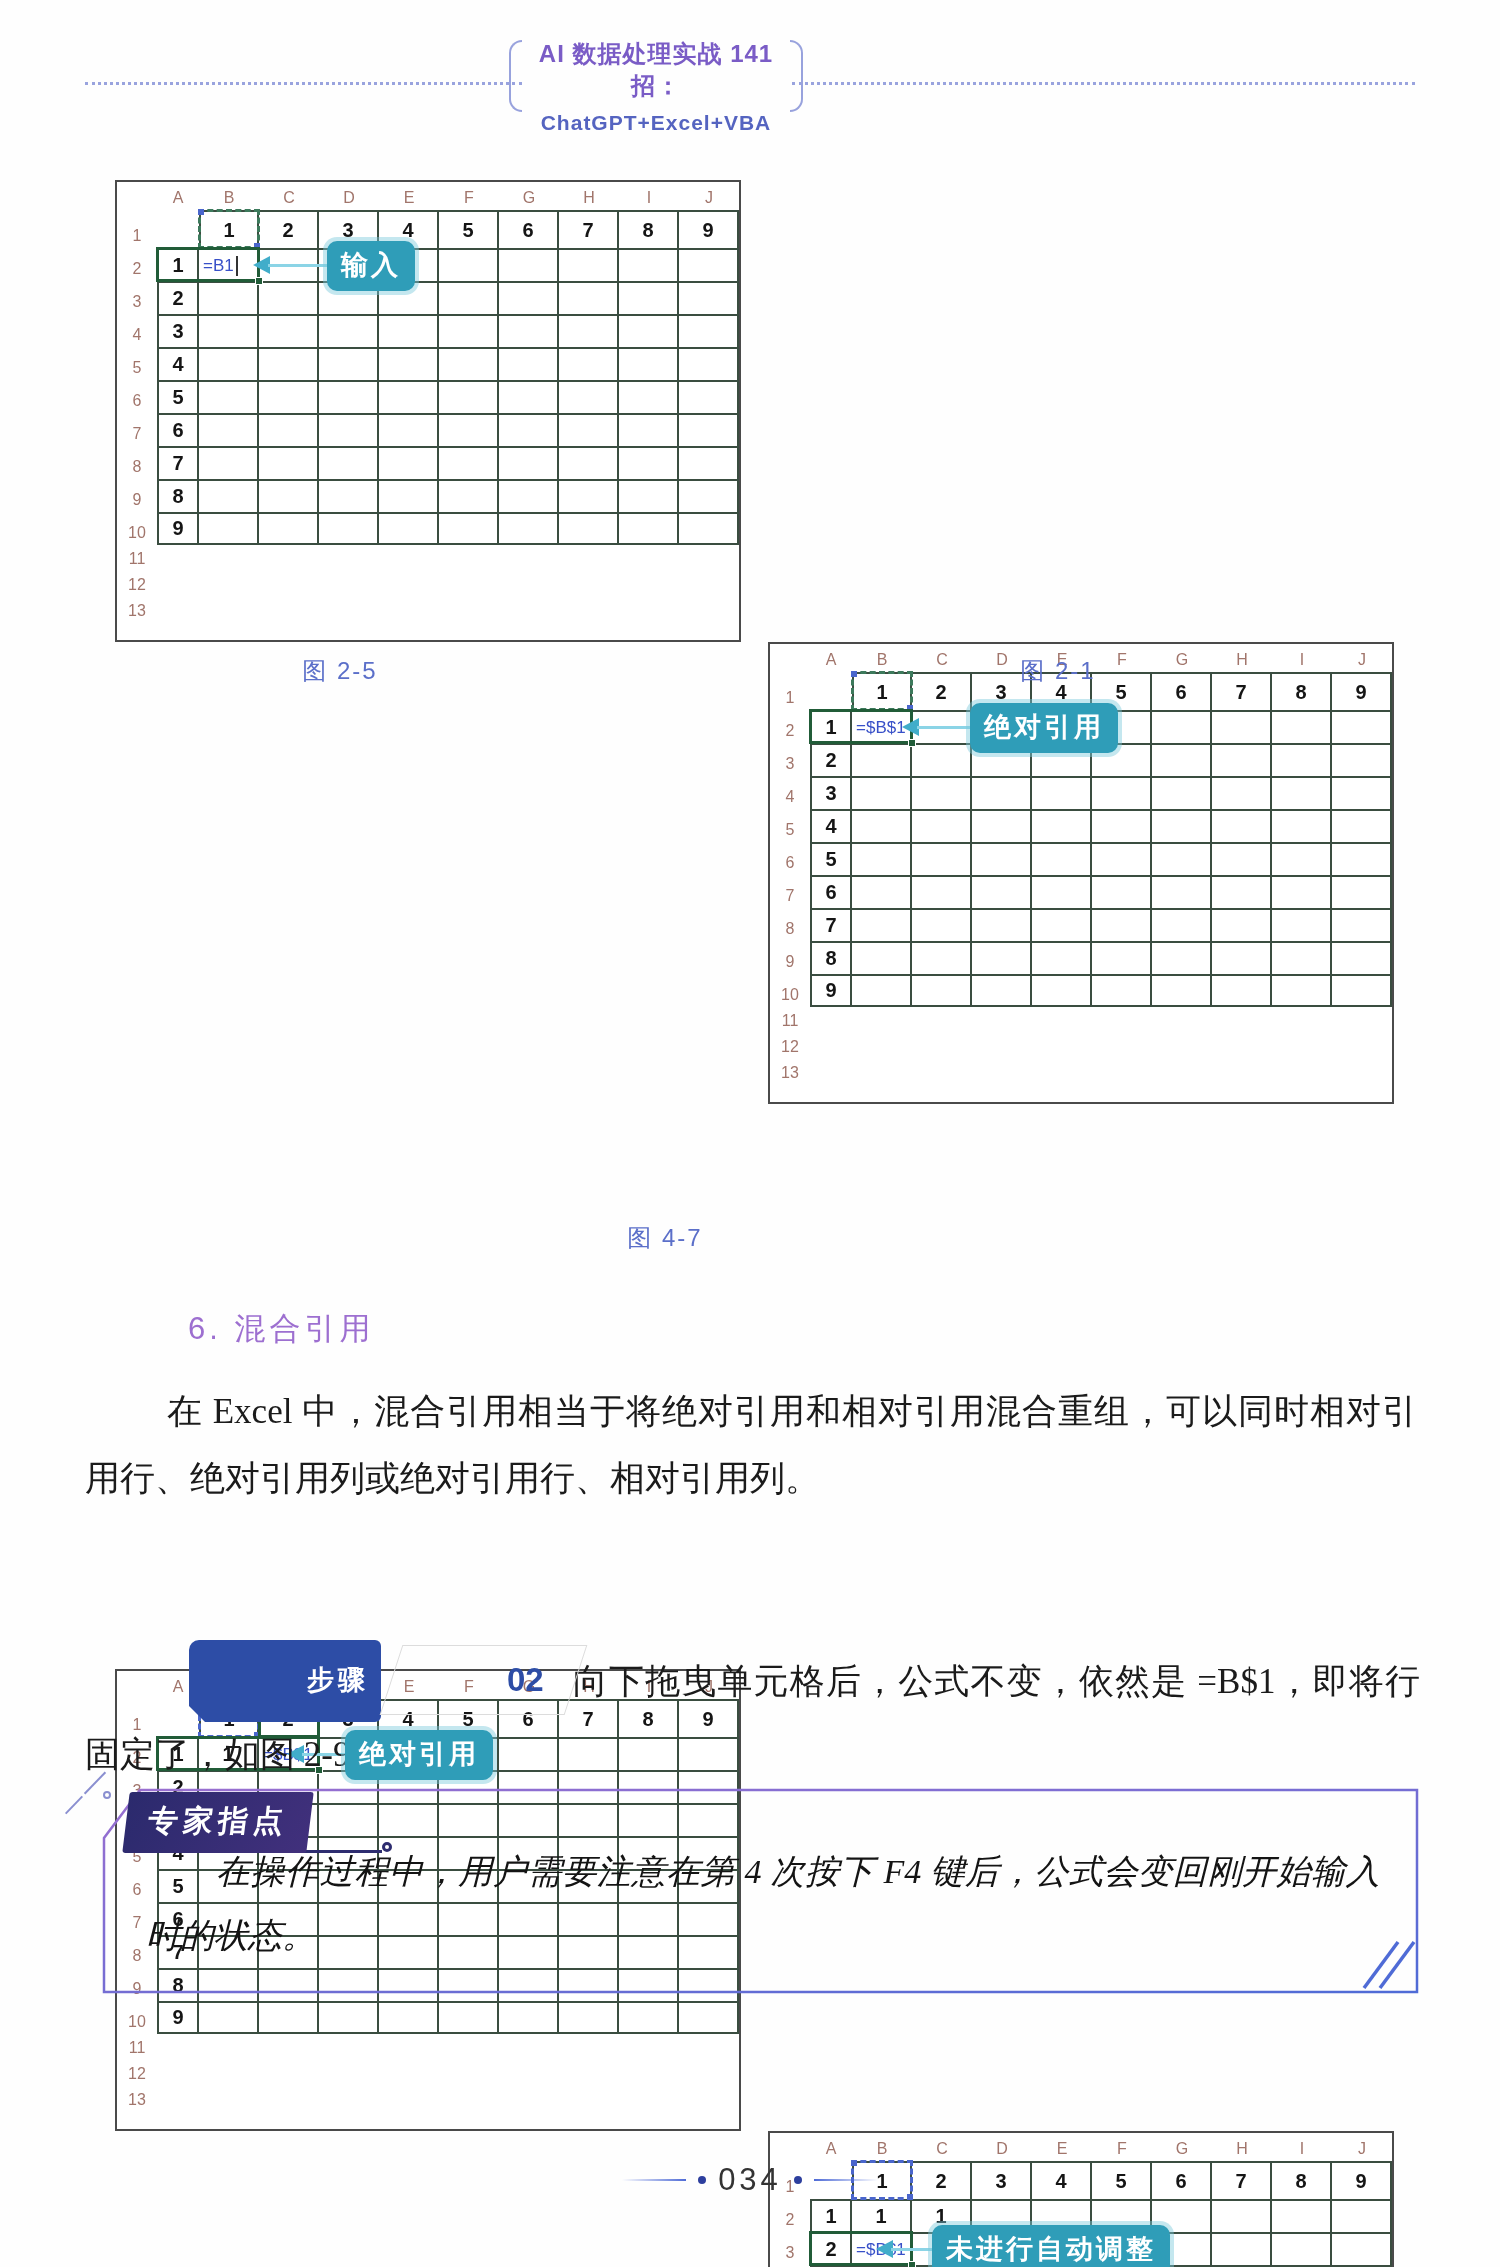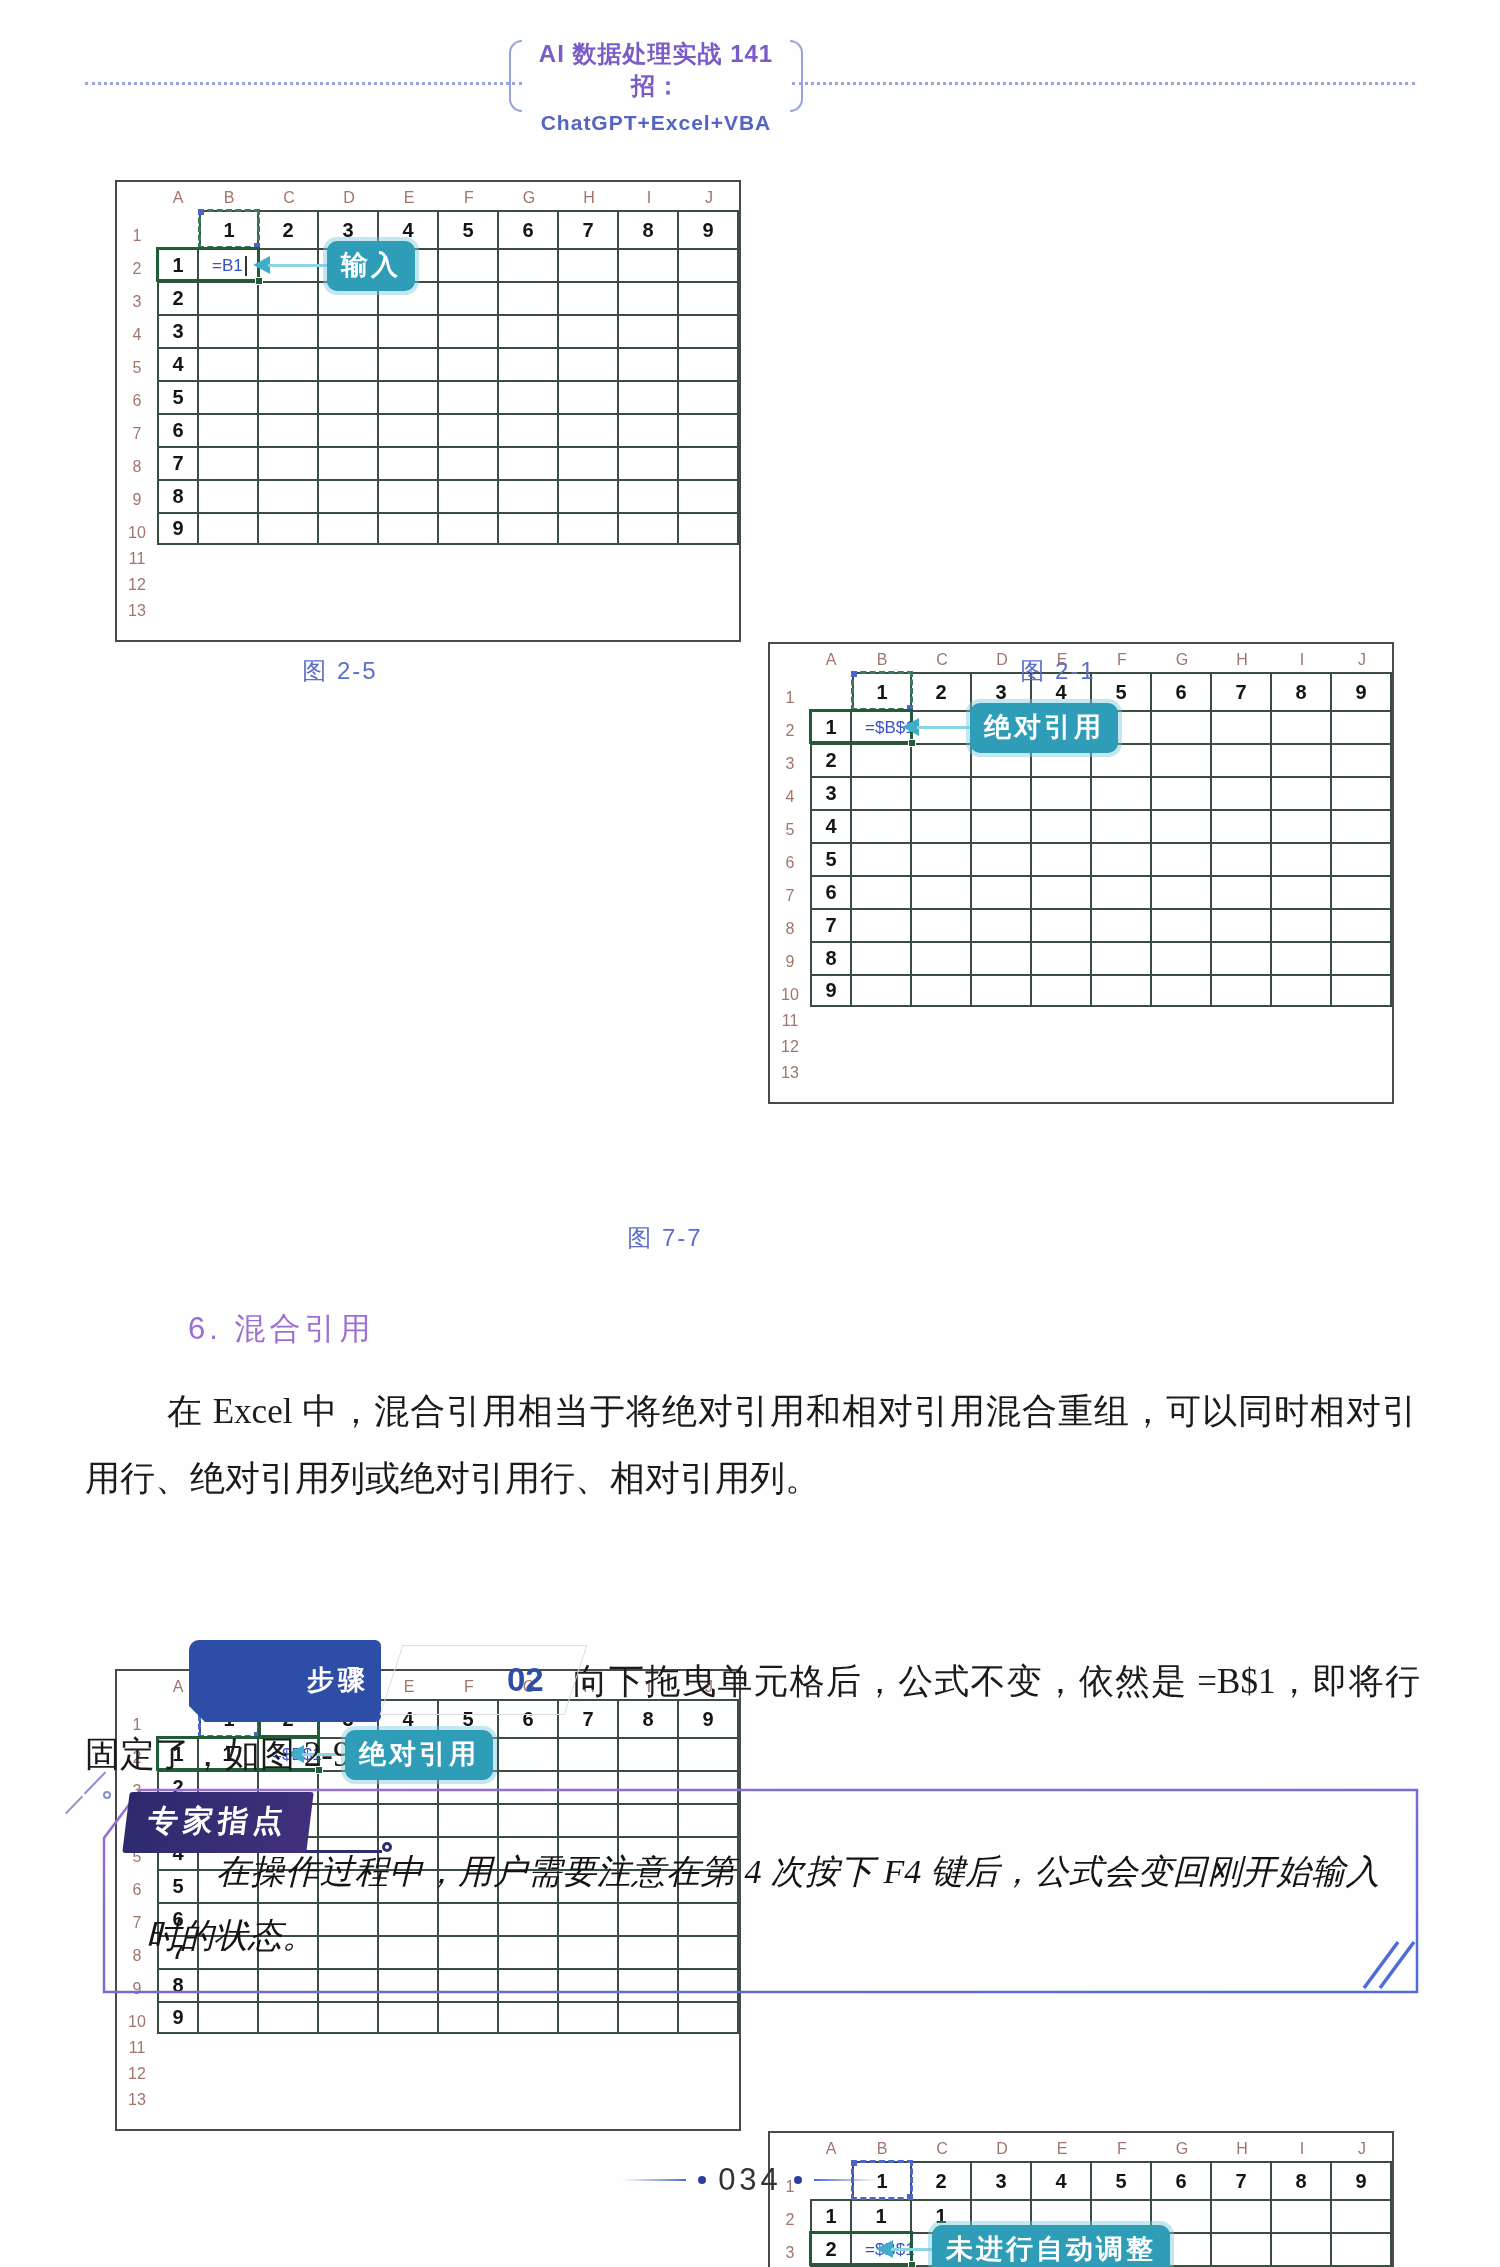--- a/index.html
+++ b/index.html
@@ -32,21 +32,21 @@
   .fx-row { display:flex; }
   .fx-gut { flex:none; }
   .fx-lab { display:flex; align-items:flex-end; justify-content:center; color:#a1756b;
             font-size:16px; line-height:1; padding-bottom:4px; }
   .fx-cell { flex:none; display:flex; align-items:center; justify-content:center;
              font-size:20px; color:#151515; overflow:visible; }
   .fx-cell.bd { border-top:2px solid #3a4d40; border-right:2px solid #3a4d40; }
   .fx-cell.bl { border-left:2px solid #3a4d40; }
   .fx-cell.bb { border-bottom:2px solid #3a4d40; }
   .fx-cell.bold { font-weight:bold; }
-  .fx-fcell { justify-content:flex-start; padding-left:13px; }
+  .fx-fcell { justify-content:flex-start; padding-left:4px; }
   .fx-formula { color:#3850c8; font-size:17px; letter-spacing:0; white-space:nowrap; }
   .fx-cursor { width:2px; height:20px; background:#333; margin-left:2px; }
   .fx-ref { position:absolute; border:3px dashed #3d7a5c; }
   .fx-ref.blue { border-color:#4a66cc; }
   .fx-ref::before { content:""; position:absolute; left:-3px; top:-3px; width:6px; height:6px; background:#4a66cc; }
   .fx-ref::after  { content:""; position:absolute; right:-3px; bottom:-3px; width:6px; height:6px; background:#4a66cc; }
   .fx-sel { position:absolute; border:3px solid #215c38; }
   .fx-greenbox { position:absolute; border:3px solid #215c38; }
   .fx-handle { position:absolute; width:8px; height:8px; background:#215c38; border:1px solid #fff; }
   .fx-arrowline { position:absolute; height:3px; background:#8bd4e6; }
@@ -684,21 +684,21 @@
       <div class="fx-ref blue" style="left: 81px; top: 27px; width: 62px; height: 40px;"></div>
       <div class="fx-sel" style="left: 39px; top: 98px; width: 104px; height: 35px;"></div>
       <div class="fx-handle" style="left: 138px; top: 128px;"></div>
       <div class="fx-arrowhead" style="left: 106px; top: 106.5px;"></div>
       <div class="fx-arrowline" style="left: 121px; top: 114.5px; width: 41px;"></div>
       <div class="fx-callout" style="left: 162px; top: 91.5px;">未进行自动调整</div>
     </div>
 
   <div class="caption c0">图 2-5</div>
   <div class="caption c1">图 2-1</div>
-  <div class="caption c2">图 7-7</div>
+  <div class="caption c2">图 4-7</div>
 
   <div class="sec-heading">6. 混合引用</div>
   <div class="body-para">在 Excel 中，混合引用相当于将绝对引用和相对引用混合重组，可以同时相对引用行、绝对引用列或绝对引用行、相对引用列。</div>
 
 
   <div class="step s2">
     <span class="step-badge">步骤</span><span class="step-num">02</span><span class="step-text">向下拖曳单元格后，公式不变，依然是 =B$1，即将行固定了，如图 2-9 所示。</span>
   </div>
 
   <div class="xb-deco d1"></div>

